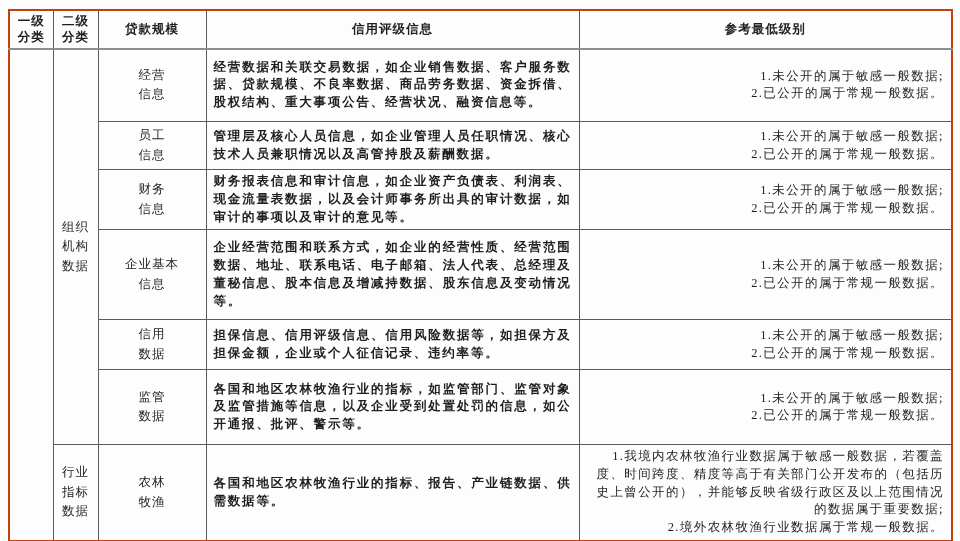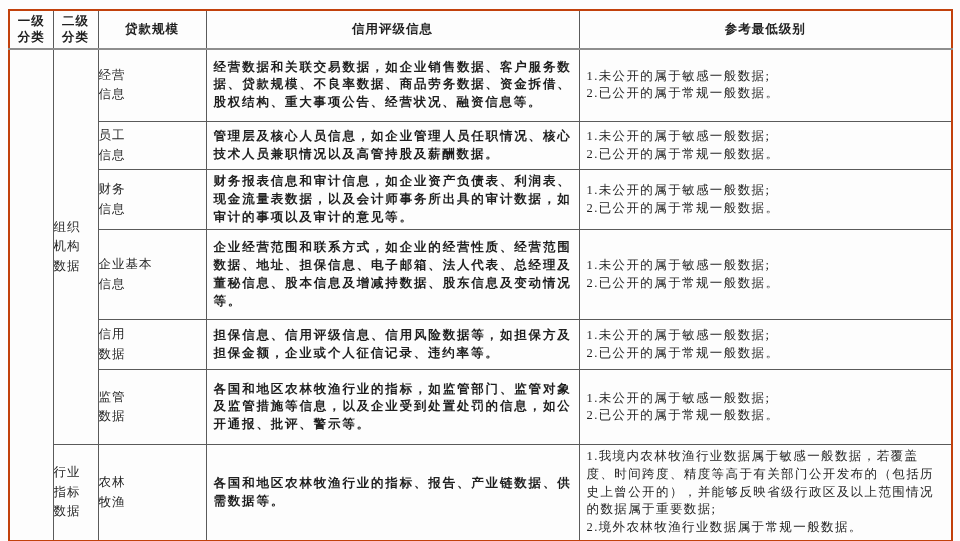--- a/index.html
+++ b/index.html
@@ -33,38 +33,38 @@
     font-weight: bold;
     text-align: center;
     line-height: 1.3;
     letter-spacing: 1px;
     padding: 2px 1px;
     border-bottom: 2.5px solid #8e8e8e;
     white-space: pre-line;
   }
   td.c1 { text-align: center; }
   td.c2, td.c3 {
-    text-align: left;
+    text-align: center;
     line-height: 1.55;
     letter-spacing: 1px;
     white-space: pre-line;
   }
   td.desc {
     text-align: justify;
     padding: 3px 7px;
     line-height: 1.42;
     letter-spacing: 1.8px;
     font-weight: bold;
   }
   td.lvl {
     padding: 0 7px;
     line-height: 1.42;
     letter-spacing: 1.4px;
     white-space: pre-line;
-    text-align: left;
+    text-align: right;
   }
   tr.hr  { height: 33px; }
   tr.r1  { height: 73px; }
   tr.r2  { height: 48px; }
   tr.r3  { height: 59px; }
   tr.r4  { height: 90px; }
   tr.r5  { height: 50px; }
   tr.r6  { height: 75px; }
   tr.r7  { height: 96px; }
 </style>
@@ -113,21 +113,21 @@
       <tr class="r3">
         <td class="c3">财务
 信息</td>
         <td class="desc">财务报表信息和审计信息，如企业资产负债表、利润表、现金流量表数据，以及会计师事务所出具的审计数据，如审计的事项以及审计的意见等。</td>
         <td class="lvl">1.未公开的属于敏感一般数据;
 2.已公开的属于常规一般数据。</td>
       </tr>
       <tr class="r4">
         <td class="c3">企业基本
 信息</td>
-        <td class="desc">企业经营范围和联系方式，如企业的经营性质、经营范围数据、地址、担保信息、电子邮箱、法人代表、总经理及董秘信息、股本信息及增减持数据、股东信息及变动情况等。</td>
+        <td class="desc">企业经营范围和联系方式，如企业的经营性质、经营范围数据、地址、联系电话、电子邮箱、法人代表、总经理及董秘信息、股本信息及增减持数据、股东信息及变动情况等。</td>
         <td class="lvl">1.未公开的属于敏感一般数据;
 2.已公开的属于常规一般数据。</td>
       </tr>
       <tr class="r5">
         <td class="c3">信用
 数据</td>
         <td class="desc">担保信息、信用评级信息、信用风险数据等，如担保方及担保金额，企业或个人征信记录、违约率等。</td>
         <td class="lvl">1.未公开的属于敏感一般数据;
 2.已公开的属于常规一般数据。</td>
       </tr>

